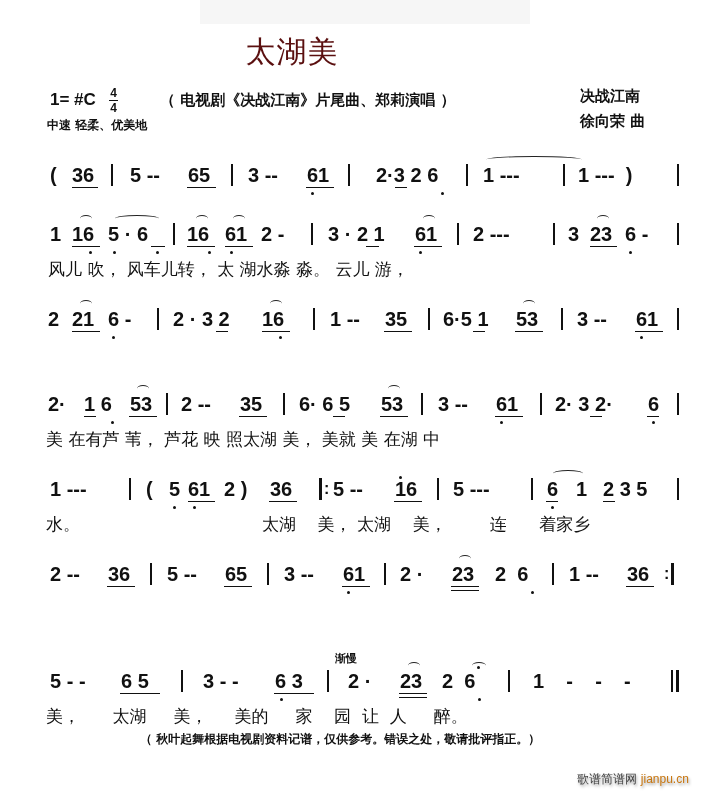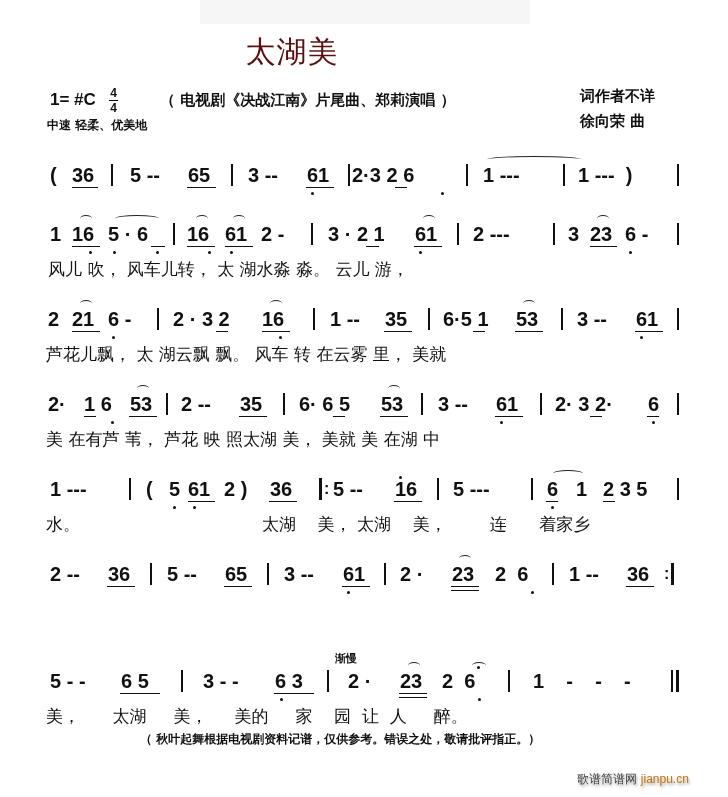--- a/index.html
+++ b/index.html
@@ -34,38 +34,38 @@
 <div class="topbar"></div>
 <div class="title">太湖美</div>
 <div class="key">1= #C</div>
 <div class="timesig">
   <span>4</span>
   <span class="bar"></span>
   <span>4</span>
 </div>
 <div class="subtitle">（ 电视剧《决战江南》片尾曲、郑莉演唱 ）</div>
 <div class="tempo">中速 轻柔、优美地</div>
-<div class="credit l1">词作者不详</div>
+<div class="credit l1">决战江南</div>
 <div class="credit l2">徐向荣  曲</div>
 
 <div class="row" style="top:164px;">
   <span class="n" style="left:50px">(</span>
   <span class="n" style="left:72px">36</span>
     <span class="u" style="left:72px;top:23px;width:26px"></span>
   <span class="sgl" style="left:111px;top:0"></span>
   <span class="n" style="left:130px">5 --</span>
   <span class="n" style="left:188px">65</span>
     <span class="u" style="left:187px;top:23px;width:29px"></span>
   <span class="sgl" style="left:231px;top:0"></span>
   <span class="n" style="left:248px">3 --</span>
   <span class="n" style="left:307px">61</span>
     <span class="u" style="left:306px;top:23px;width:28px"></span>
     <span class="d" style="left:311px;top:28px"></span>
   <span class="sgl" style="left:348px;top:0"></span>
-  <span class="n" style="left:352px">2·3 2 6</span>
+  <span class="n" style="left:376px">2·3 2 6</span>
     <span class="u" style="left:395px;top:23px;width:12px"></span>
     <span class="d" style="left:441px;top:28px"></span>
   <span class="sgl" style="left:466px;top:0"></span>
   <span class="arc" style="left:486px;top:-8px;width:96px"></span>
   <span class="n" style="left:483px">1 ---</span>
   <span class="sgl" style="left:563px;top:0"></span>
   <span class="n" style="left:578px">1 ---  )</span>
   <span class="sgl" style="left:677px;top:0"></span>
 </div>
 
@@ -133,21 +133,20 @@
     <span class="u" style="left:473px;top:23px;width:12px"></span>
   <span class="arc" style="left:523px;top:-8px;width:12px"></span>
   <span class="n" style="left:516px">53</span>
     <span class="u" style="left:515px;top:23px;width:28px"></span>
   <span class="sgl" style="left:561px;top:0"></span>
   <span class="n" style="left:577px">3 --</span>
   <span class="n" style="left:636px">61</span>
     <span class="u" style="left:635px;top:23px;width:28px"></span>
     <span class="d" style="left:640px;top:28px"></span>
   <span class="sgl" style="left:677px;top:0"></span>
-  <span class="lyr" style="left:46px;top:35px">芦花儿飘， 太 湖云飘 飘。 风车 转 在云雾 里， 美就</span>
 </div>
 
 <div class="row" style="top:393px;">
   <span class="n" style="left:48px">2·</span>
   <span class="n" style="left:84px">1 6</span>
     <span class="u" style="left:84px;top:23px;width:12px"></span>
     <span class="d" style="left:111px;top:28px"></span>
   <span class="arc" style="left:137px;top:-8px;width:12px"></span>
   <span class="n" style="left:130px">53</span>
     <span class="u" style="left:129px;top:23px;width:28px"></span>

